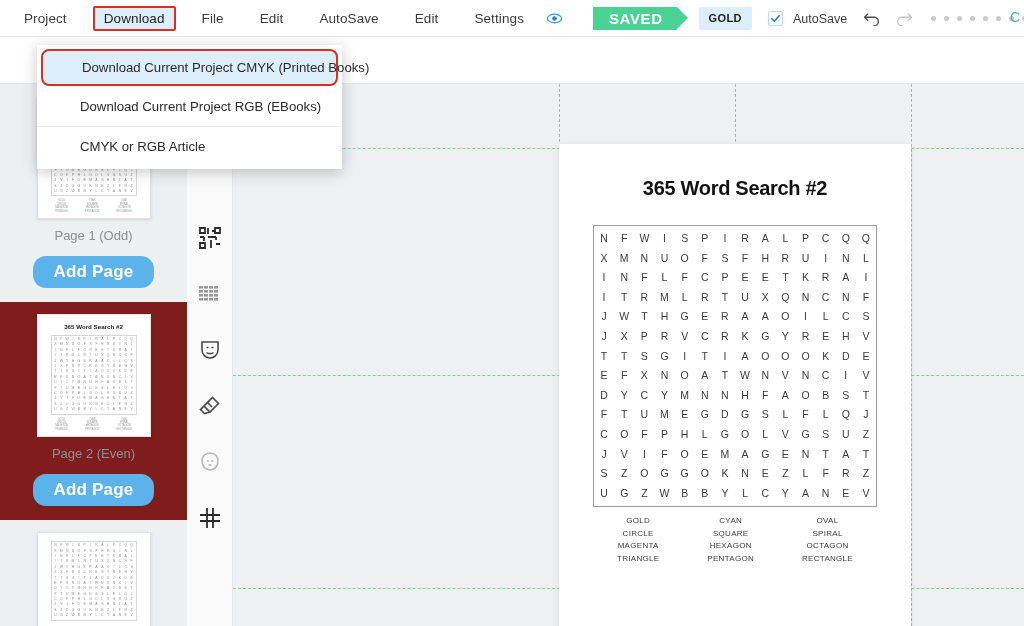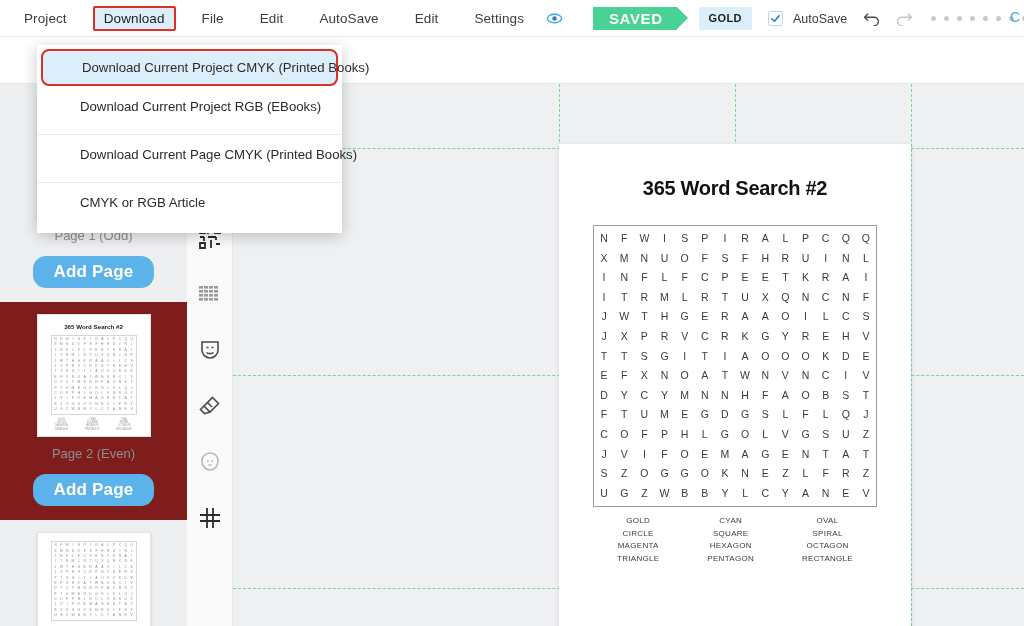--- a/index.html
+++ b/index.html
@@ -148,21 +148,21 @@
   .wordcol div { font-size: 8px; color: #3b3b3b; line-height: 12.6px; letter-spacing: .3px; }
   .watermark { position: absolute; left: 34px; top: 81px; width: 284px; height: 282px; opacity: .22; pointer-events: none; }
 
   
   .dropdown {
     position: absolute; left: 37px; top: 45px; width: 305px;
     background: #fff; box-shadow: 0 3px 14px rgba(0,0,0,.22);
     z-index: 80; padding: 3px 0;
   }
   .dd-item {
-    font-size: 13.2px; color: #2b2b2b; padding: 12px 12px 20px 43px;
+    font-size: 13.2px; color: #2b2b2b; padding: 12px 12px 12px 43px;
     border-bottom: 1px solid #ececec; white-space: nowrap;
   }
   .dd-item:last-child { border-bottom: none; }
   .dd-item.highlight {
     background: #ddeefb; border: 2px solid #d93025; border-bottom: 2px solid #d93025;
     margin: 1px 4px; padding: 9px 10px 9px 39px; border-radius: 8px;
   }
 </style>
 </head>
 <body>
@@ -1190,17 +1190,16 @@
             <div>OCTAGON</div>
             <div>RECTANGLE</div>
           </div>
         </div>
     </div>
   </div>
 
   <div class="dropdown">
     <div class="dd-item highlight">Download Current Project CMYK (Printed Books)</div>
     <div class="dd-item">Download Current Project RGB (EBooks)</div>
-    <div class="dd-item">Download Current Page CMYK (Printed Books)</div>
     <div class="dd-item">CMYK or RGB Article</div>
   </div>
 
 </div>
 
 </body></html>

